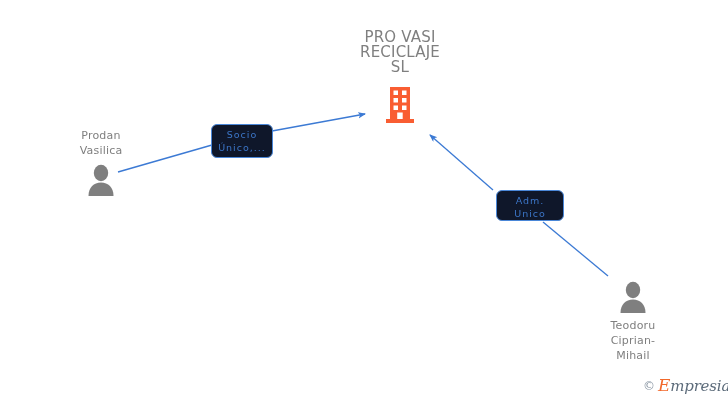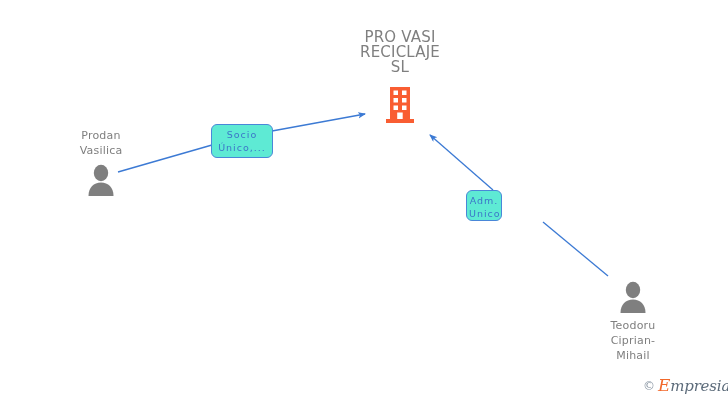--- a/index.html
+++ b/index.html
@@ -72,42 +72,42 @@
   #person-teodoru {
     left: 573px;
     top: 281px;
   }
   #person-teodoru .person-name { margin-top: 5px; }
 
   
   .rel-label {
     position: absolute;
     box-sizing: border-box;
-    background: #5eead4;
+    background: #0f172a;
     border: 1px solid #4a87d8;
     border-radius: 6px;
     color: #3c76c8;
     font-size: 9.5px;
     line-height: 13px;
     letter-spacing: 1px;
     text-align: center;
     padding: 3px 2px 4px 2px;
     white-space: pre-line;
     box-shadow: 0 0 0 0 rgba(0,0,0,0);
   }
   #label-socio {
     left: 211px;
     top: 124px;
     width: 62px;
     height: 34px;
   }
   #label-adm {
-    left: 466px;
+    left: 496px;
     top: 190px;
-    width: 36px;
+    width: 68px;
     height: 31px;
   }
 
   
   .watermark {
     position: absolute;
     left: 643px;
     top: 378px;
     display: flex;
     align-items: center;

